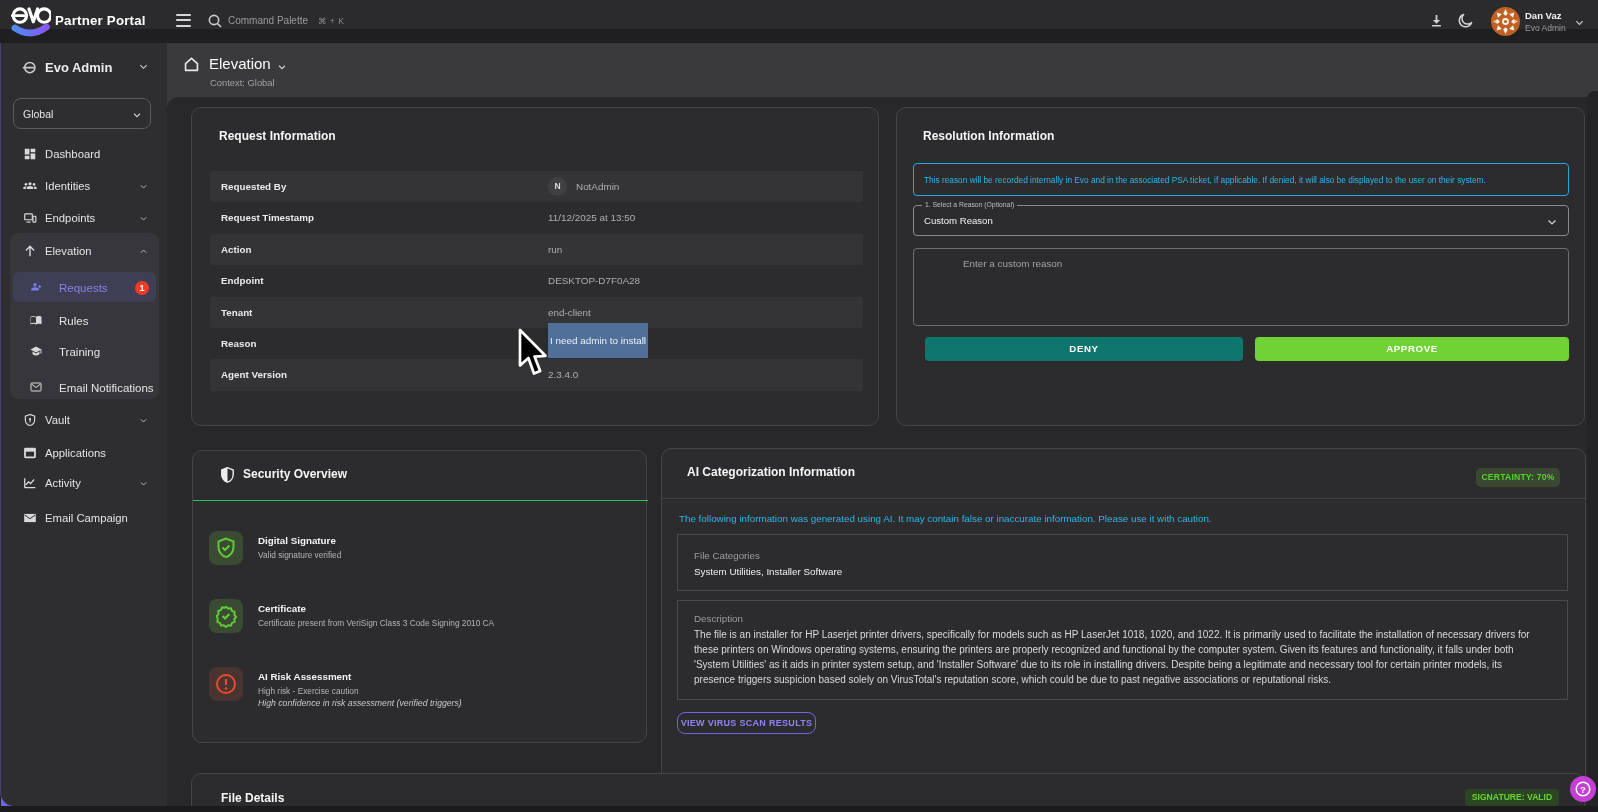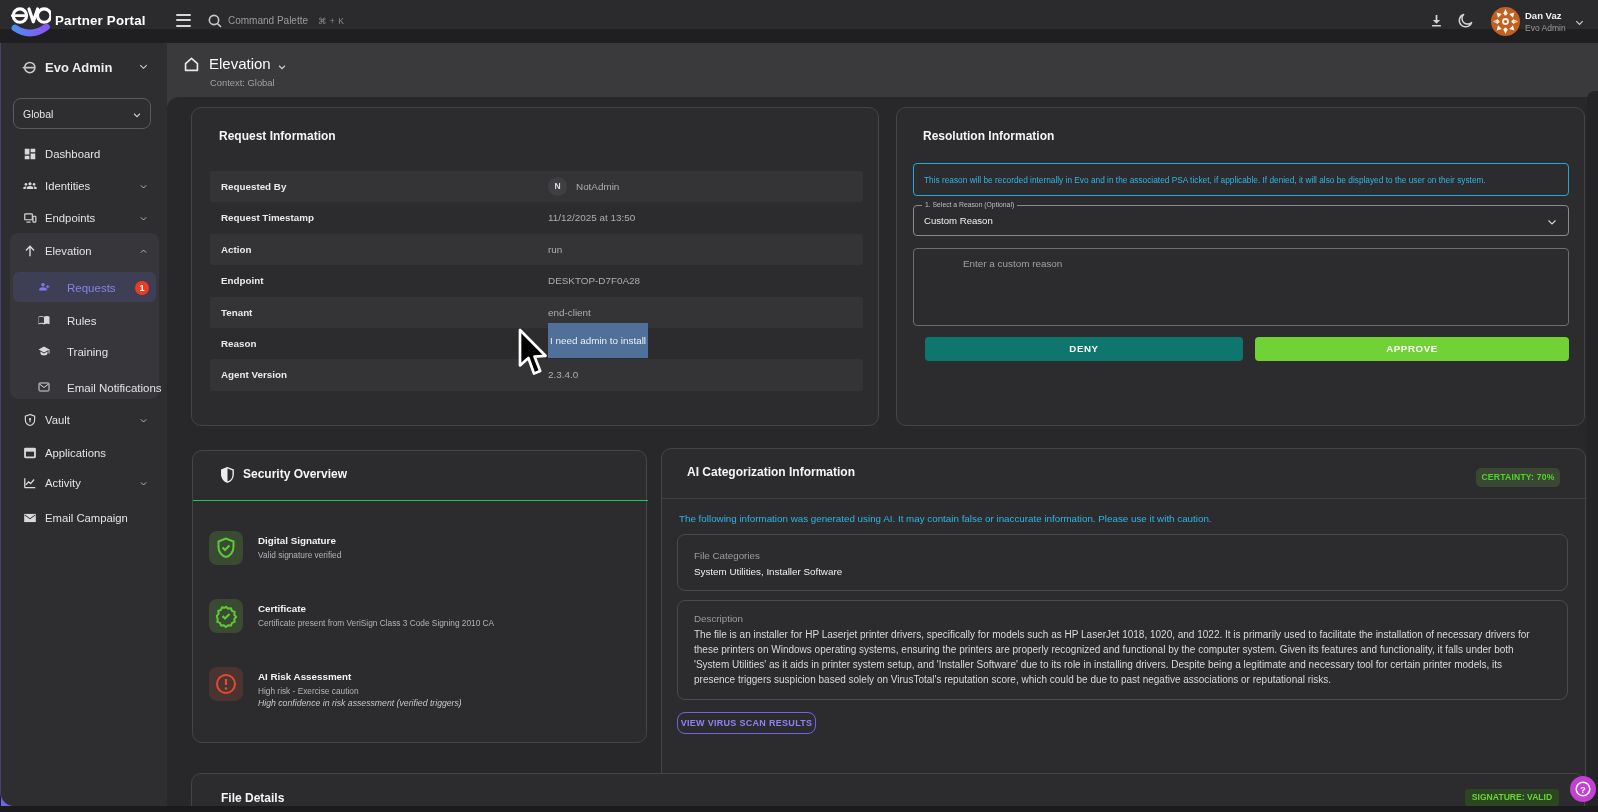--- a/index.html
+++ b/index.html
@@ -22,21 +22,21 @@
 #side { position:absolute; left:0; top:43px; width:167px; height:763px; background:#2e2e31; border-left:1.5px solid #454170; border-bottom-left-radius:14px; z-index:10; }
 #evoadmin { position:absolute; left:23px; top:1px; color:#ececee; font-size:10px; font-weight:bold; line-height:22px; }
 #globalsel { position:absolute; left:12px; top:55px; width:138px; height:31px; border:1px solid #5b5b5f; border-radius:8px; }
 #globalsel span { position:absolute; left:9px; top:9px; color:#e4e4e6; font-size:10.5px; }
 #nav { position:absolute; left:0; top:95px; width:167px; }
 .nitem { position:absolute; left:0; width:167px; height:32px; }
 .nitem .ic { position:absolute; left:22px; top:9px; width:14px; height:14px; }
 .nitem .lb { position:absolute; left:44px; top:9.5px; color:#e3e3e5; font-size:11.3px; }
 .nitem .ch { position:absolute; left:138px; top:12px; width:9px; height:9px; }
 #navgroup { position:absolute; left:9px; top:190px; width:149px; height:166px; background:#36363b; border-radius:8px; }
-.sitem { position:absolute; left:16px; width:167px; height:31px; }
+.sitem { position:absolute; left:8px; width:167px; height:31px; }
 .sitem .ic { position:absolute; left:21px; top:9px; width:12px; height:12px; }
 .sitem .lb { position:absolute; left:50px; top:9.5px; color:#e3e3e5; font-size:11.5px; }
 #reqpill { position:absolute; left:12px; top:229px; width:143px; height:30px; background:#3e3e55; border-radius:6px; }
 #reqbadge { position:absolute; left:134px; top:238px; width:14px; height:14px; background:#f13a22; border-radius:50%; color:#fff; font-size:9px; font-weight:bold; text-align:center; line-height:14px; z-index:12;}
 
 
 #mainband { position:absolute; left:167px; top:43px; width:1431px; height:72px; background:#3a3a3c; }
 #container { position:absolute; left:167px; top:97px; width:1431px; height:709px; background:#28282a; border-top-left-radius:12px; border-top-right-radius:12px; }
 #ph-title { position:absolute; left:209px; top:55px; color:#fafafa; font-size:15px; font-weight:500; z-index:5; }
 #ph-sub { position:absolute; left:210px; top:76.5px; color:#a2a2a6; font-size:9.4px; z-index:5; }
@@ -75,21 +75,21 @@
 .sic.g { background:#3b4a33; }
 .sic.r { background:#4a3431; }
 .st1 { position:absolute; left:65px; color:#f2f2f4; font-size:9.8px; font-weight:bold; }
 .st2 { position:absolute; left:65px; color:#b4b4b8; font-size:8.3px; }
 .st3 { position:absolute; left:65px; color:#c9c9cd; font-size:8.7px; font-style:italic; }
 
 
 #aihead { position:absolute; left:0; top:0; width:925px; height:50px; border-bottom:1px solid #3f3f42; }
 #aibadge { position:absolute; left:814px; top:19px; width:84px; height:19px; background:#3a4733; border-radius:5px; color:#52d42c; font-size:8.6px; font-weight:bold; text-align:center; line-height:19px; letter-spacing:.2px; }
 #aiwarn { position:absolute; left:17px; top:64px; color:#30b5e9; font-size:9.8px; }
-.aibox { position:absolute; left:15px; width:891px; border:1px solid #4a4a4e; border-radius:8px; }
+.aibox { position:absolute; left:15px; width:891px; border:1px solid #4a4a4e; border-radius:0; }
 .aibox .blabel { position:absolute; left:16px; color:#9d9da1; font-size:9.8px; }
 .aibox .bval { position:absolute; left:16px; color:#f0f0f2; font-size:9.8px; }
 #aidesc { position:absolute; left:16px; top:26px; width:852px; color:#dadadd; font-size:10px; line-height:15px; }
 #aibtn { position:absolute; left:15px; top:263px; width:139px; height:22px; border:1px solid #6f63e8; border-radius:8px; color:#8d83f6; font-size:9px; font-weight:bold; text-align:center; line-height:21px; letter-spacing:.3px; }
 
 #sigbadge { position:absolute; left:1465px; top:789px; width:94px; height:17px; background:#2c4522; border-radius:3px; color:#69d436; font-size:8.6px; font-weight:bold; text-align:center; line-height:17px; z-index:6; }
 #bottomstrip { position:absolute; left:0; top:806px; width:1598px; height:6px; background:#1b1b1d; z-index:40; }
 #fab { position:absolute; left:1570px; top:776px; width:26px; height:26px; border-radius:50%; background:#c43fd4; z-index:45; }
 #cursor { position:absolute; left:517px; top:328px; z-index:50; }
 </style>

